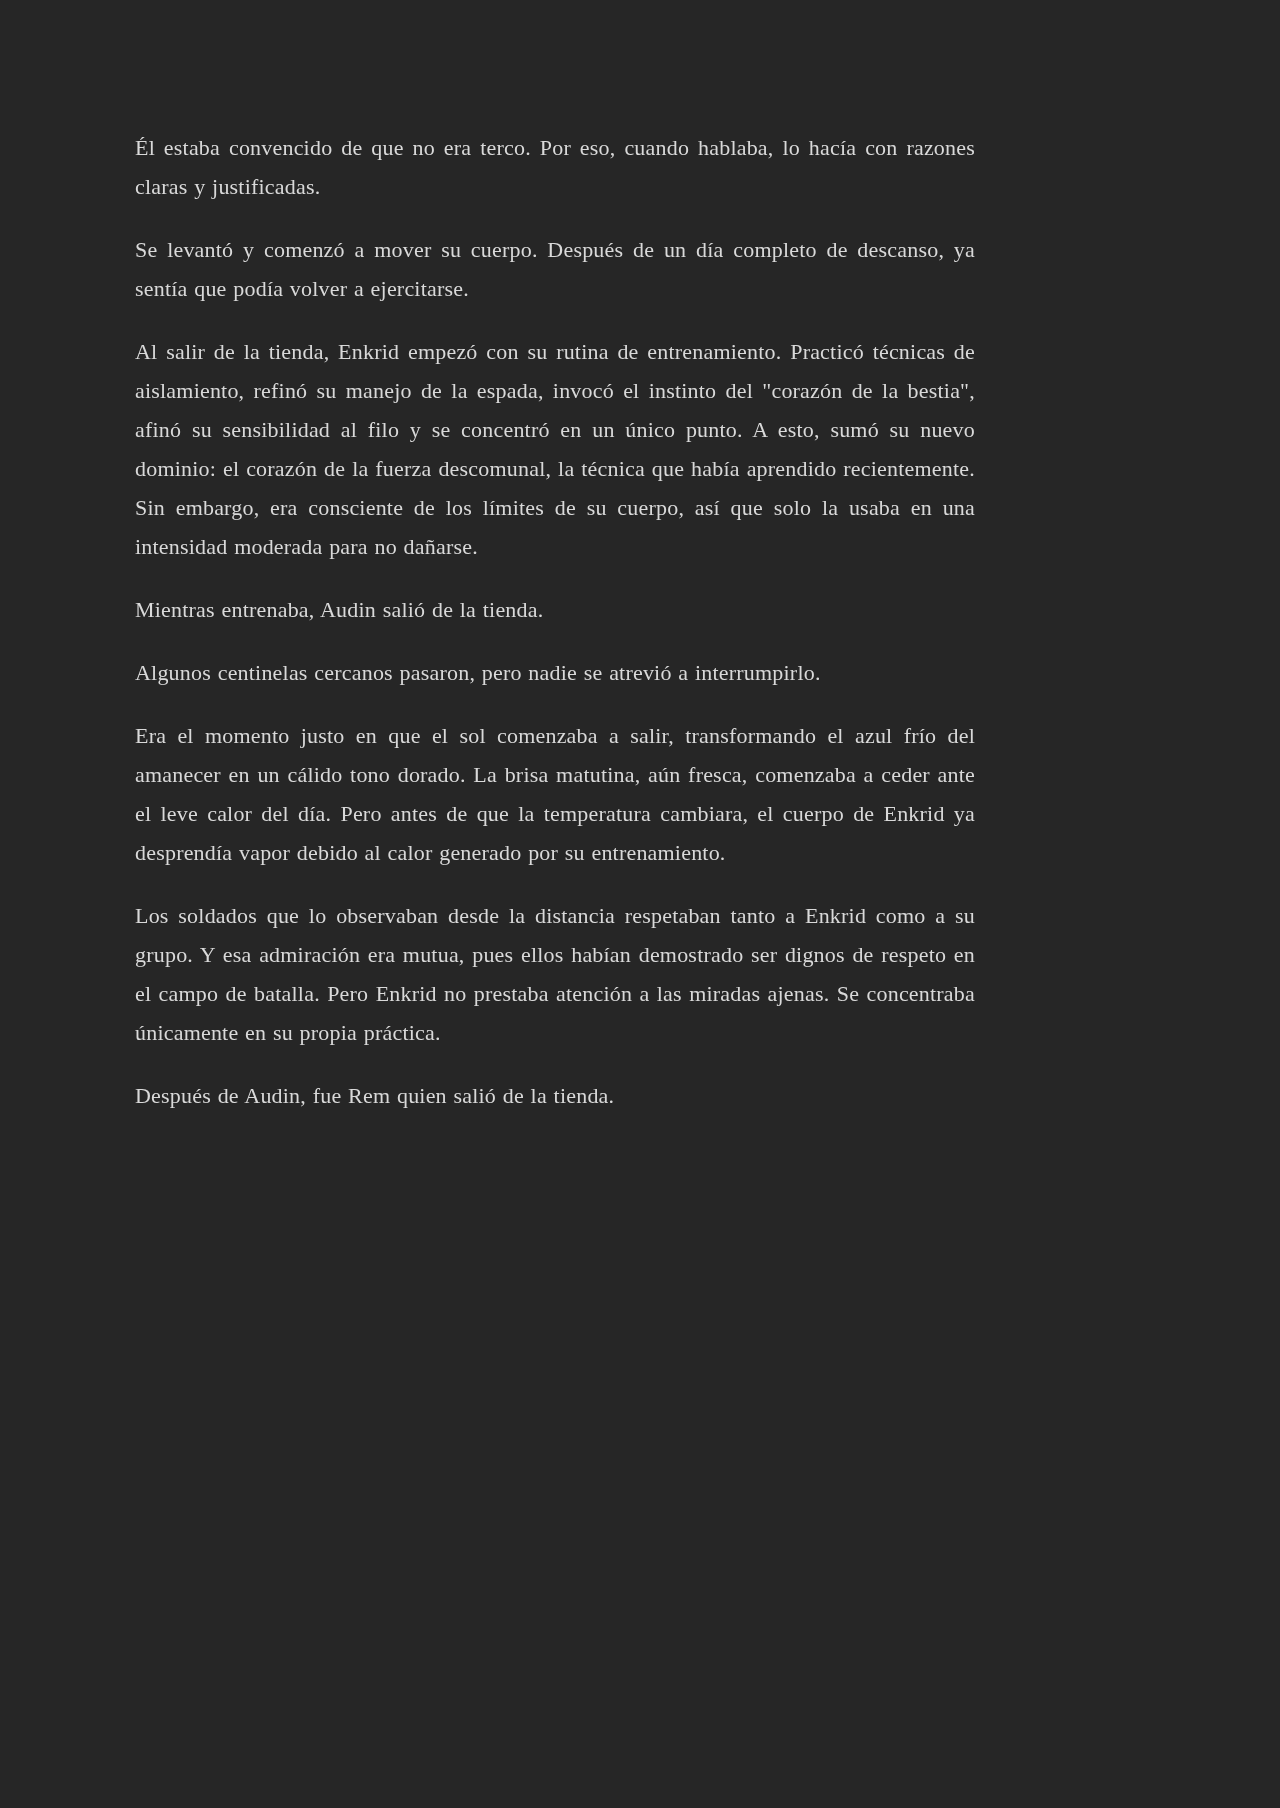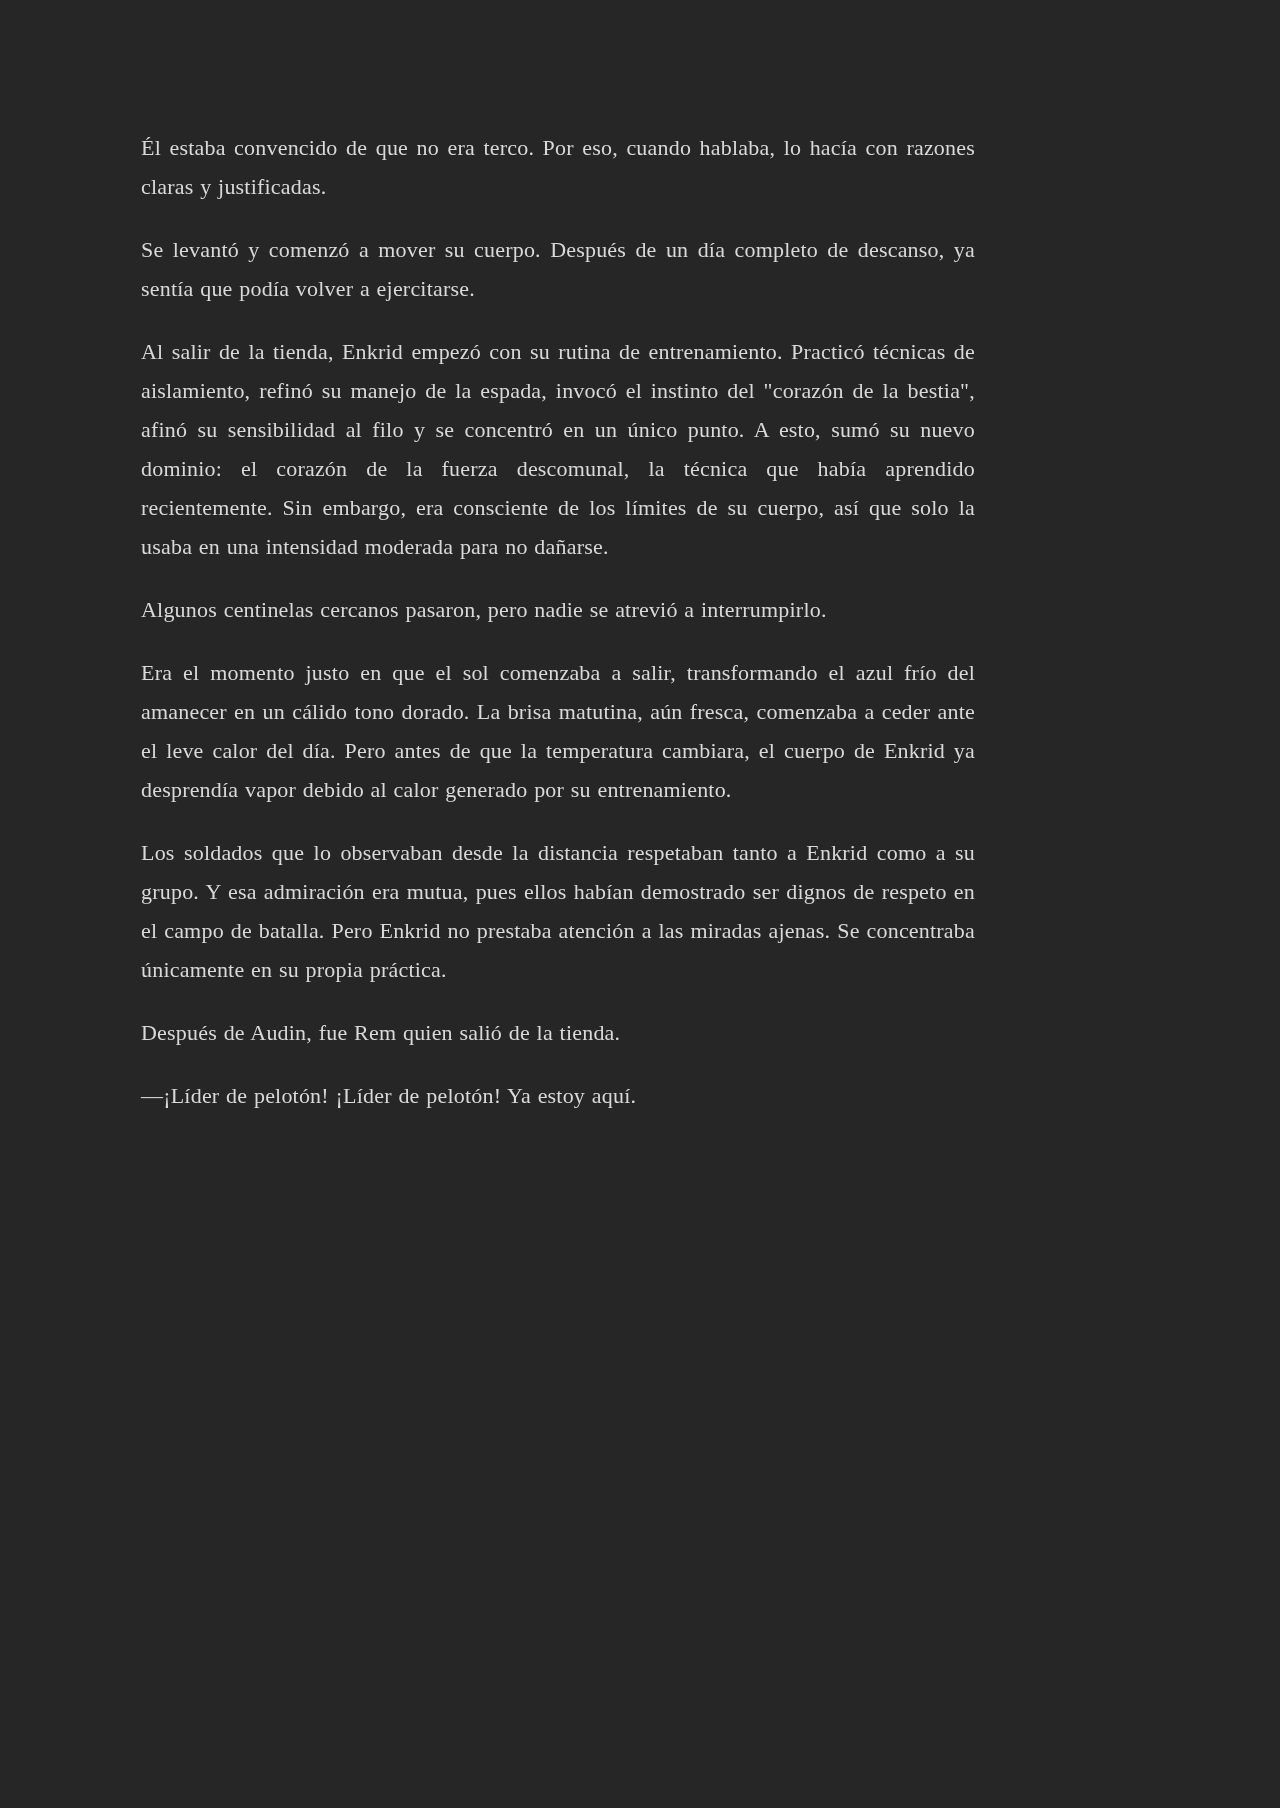--- a/index.html
+++ b/index.html
@@ -18,35 +18,35 @@
     height: 1808px;
     background: #262626;
     box-sizing: border-box;
     padding: 128px 305px 0 135px;
   }
   .reader-content {
     width: 840px;
     color: #d9d9d9;
   }
   .reader-content p {
-    margin: 0 0 24px 6px;
+    margin: 0 0 24px 0;
     font-size: 22px;
     line-height: 39px;
     text-align: justify;
     letter-spacing: 0.2px;
     word-spacing: 1px;
   }
 </style>
 </head>
 <body>
 
 <div class="page">
   <div class="reader-content">
     <p>Él estaba convencido de que no era terco. Por eso, cuando hablaba, lo hacía con razones claras y justificadas.</p>
     <p>Se levantó y comenzó a mover su cuerpo. Después de un día completo de descanso, ya sentía que podía volver a ejercitarse.</p>
     <p>Al salir de la tienda, Enkrid empezó con su rutina de entrenamiento. Practicó técnicas de aislamiento, refinó su manejo de la espada, invocó el instinto del "corazón de la bestia", afinó su sensibilidad al filo y se concentró en un único punto. A esto, sumó su nuevo dominio: el corazón de la fuerza descomunal, la técnica que había aprendido recientemente. Sin embargo, era consciente de los límites de su cuerpo, así que solo la usaba en una intensidad moderada para no dañarse.</p>
+    <p>Mientras entrenaba, Audin salió de la tienda.</p>
     <p>Algunos centinelas cercanos pasaron, pero nadie se atrevió a interrumpirlo.</p>
     <p>Era el momento justo en que el sol comenzaba a salir, transformando el azul frío del amanecer en un cálido tono dorado. La brisa matutina, aún fresca, comenzaba a ceder ante el leve calor del día. Pero antes de que la temperatura cambiara, el cuerpo de Enkrid ya desprendía vapor debido al calor generado por su entrenamiento.</p>
     <p>Los soldados que lo observaban desde la distancia respetaban tanto a Enkrid como a su grupo. Y esa admiración era mutua, pues ellos habían demostrado ser dignos de respeto en el campo de batalla. Pero Enkrid no prestaba atención a las miradas ajenas. Se concentraba únicamente en su propia práctica.</p>
     <p>Después de Audin, fue Rem quien salió de la tienda.</p>
-    <p>—¡Líder de pelotón! ¡Líder de pelotón! Ya estoy aquí.</p>
   </div>
 </div>
 
 </body></html>

